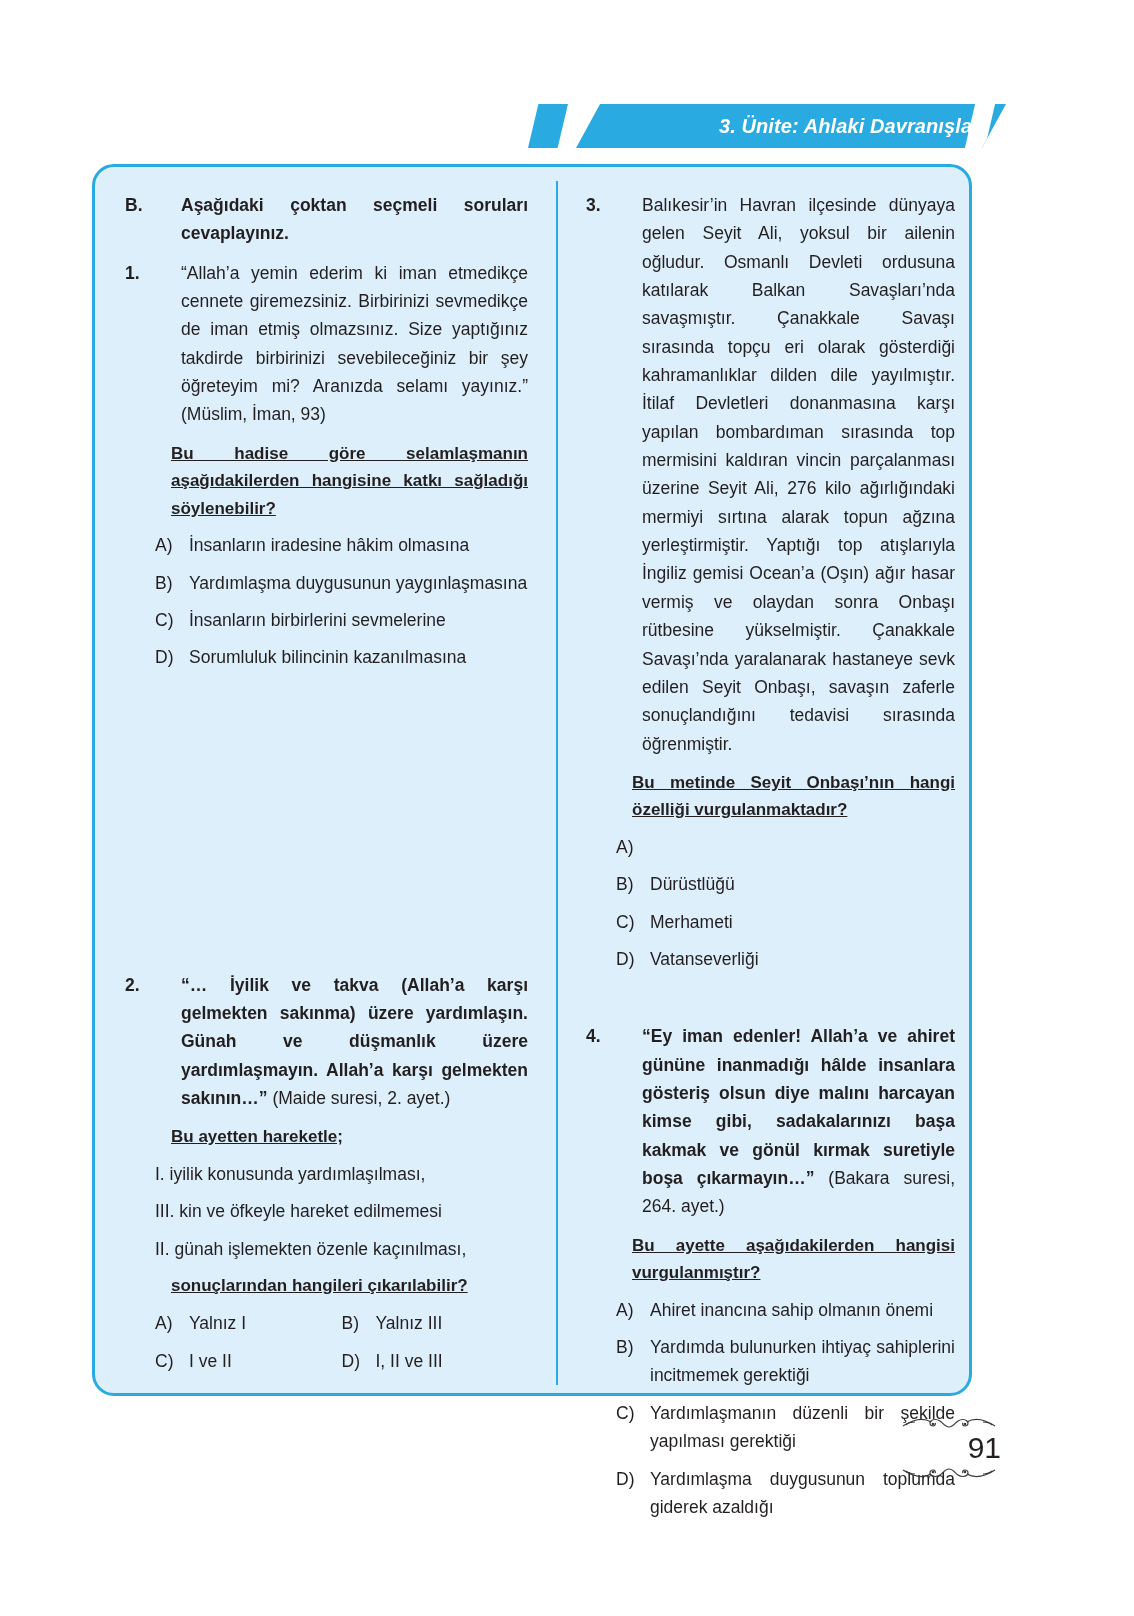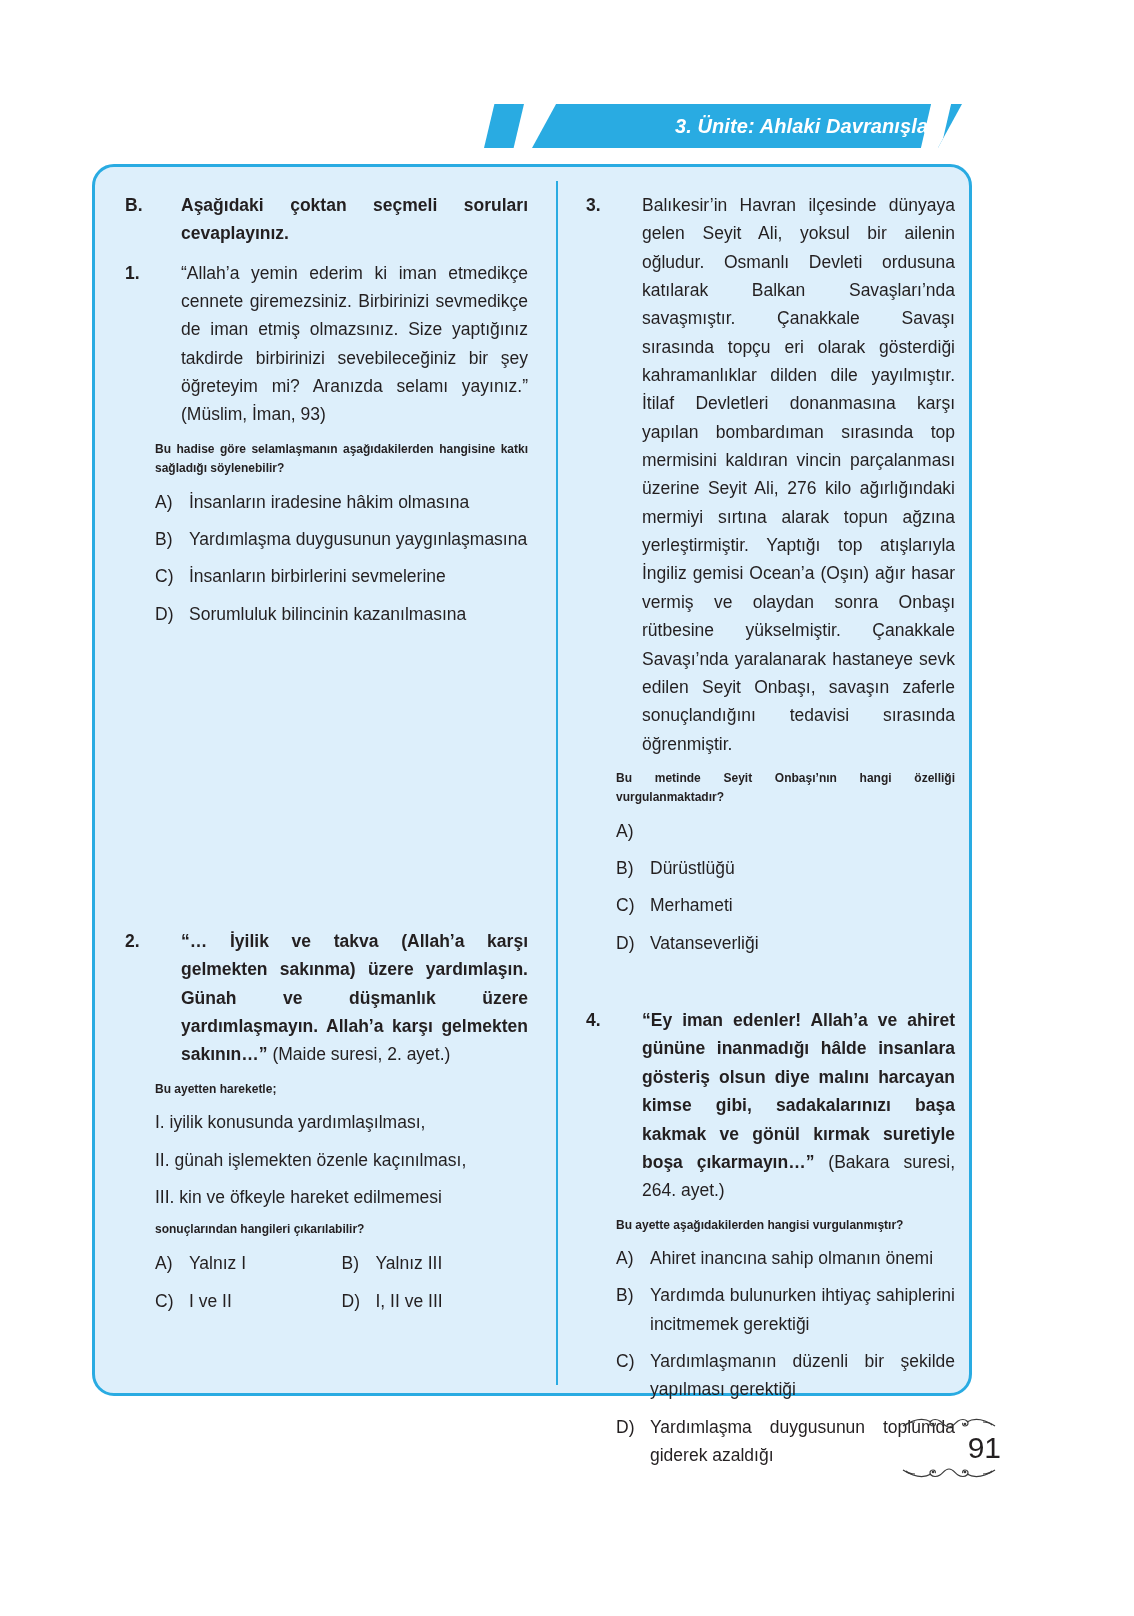--- a/index.html
+++ b/index.html
@@ -13,21 +13,21 @@
     height: 1616px;
     position: relative;
     font-family: "Liberation Sans", sans-serif;
     color: #231f20;
     overflow: hidden;
   }
 
   
   .unit-banner {
     position: absolute;
-    left: 484px;
+    left: 528px;
     top: 104px;
     width: 478px;
     height: 44px;
   }
   .banner-chip {
     position: absolute;
     top: 0;
     left: 0;
     width: 40px;
     height: 44px;
@@ -132,25 +132,26 @@
     text-align: justify;
     text-justify: inter-word;
     color: #231f20;
     hyphens: manual;
     margin-left: 26px;
   }
   .body b, .bold {
     font-weight: bold;
   }
   .indent-block {
-    margin-left: 30px;
-    font-size: 12px;
+    margin-left: 46px;
+    font-size: 17px;
     line-height: 1.62;
     text-align: justify;
     color: #231f20;
+    text-decoration: underline;
   }
   .indent-block.nojustify {
     text-align: left;
   }
   .stem {
     font-weight: bold;
     margin-bottom: 9px;
   }
   .lead {
     margin-bottom: 9px;
@@ -270,22 +271,22 @@
       </div>
 
       <div class="spacer-q2"></div>
 
       <div class="block">
         <div class="marker">2.</div>
         <div class="body"><b>“… İyilik ve takva (Allah’a karşı gelmekten sakınma) üzere yardımlaşın. Günah ve düşmanlık üzere yardımlaşmayın. Allah’a karşı gelmekten sakının…”</b><span> (Maide suresi, 2. ayet.)</span></div>
       </div>
       <div class="indent-block lead bold">Bu ayetten hareketle;</div>
       <div class="roman-line">I. iyilik konusunda yardımlaşılması,</div>
+      <div class="roman-line">III. kin ve öfkeyle hareket edilmemesi</div>
       <div class="roman-line">II. günah işlemekten özenle kaçınılması,</div>
-      <div class="roman-line">III. kin ve öfkeyle hareket edilmemesi</div>
       <div class="indent-block stem nojustify">sonuçlarından hangileri çıkarılabilir?</div>
       <div class="options-grid">
         <div class="option">
           <span class="option-letter">A)</span>
           <span class="option-text nojustify">Yalnız I</span>
         </div>
         <div class="option">
           <span class="option-letter">B)</span>
           <span class="option-text nojustify">Yalnız III</span>
         </div>

